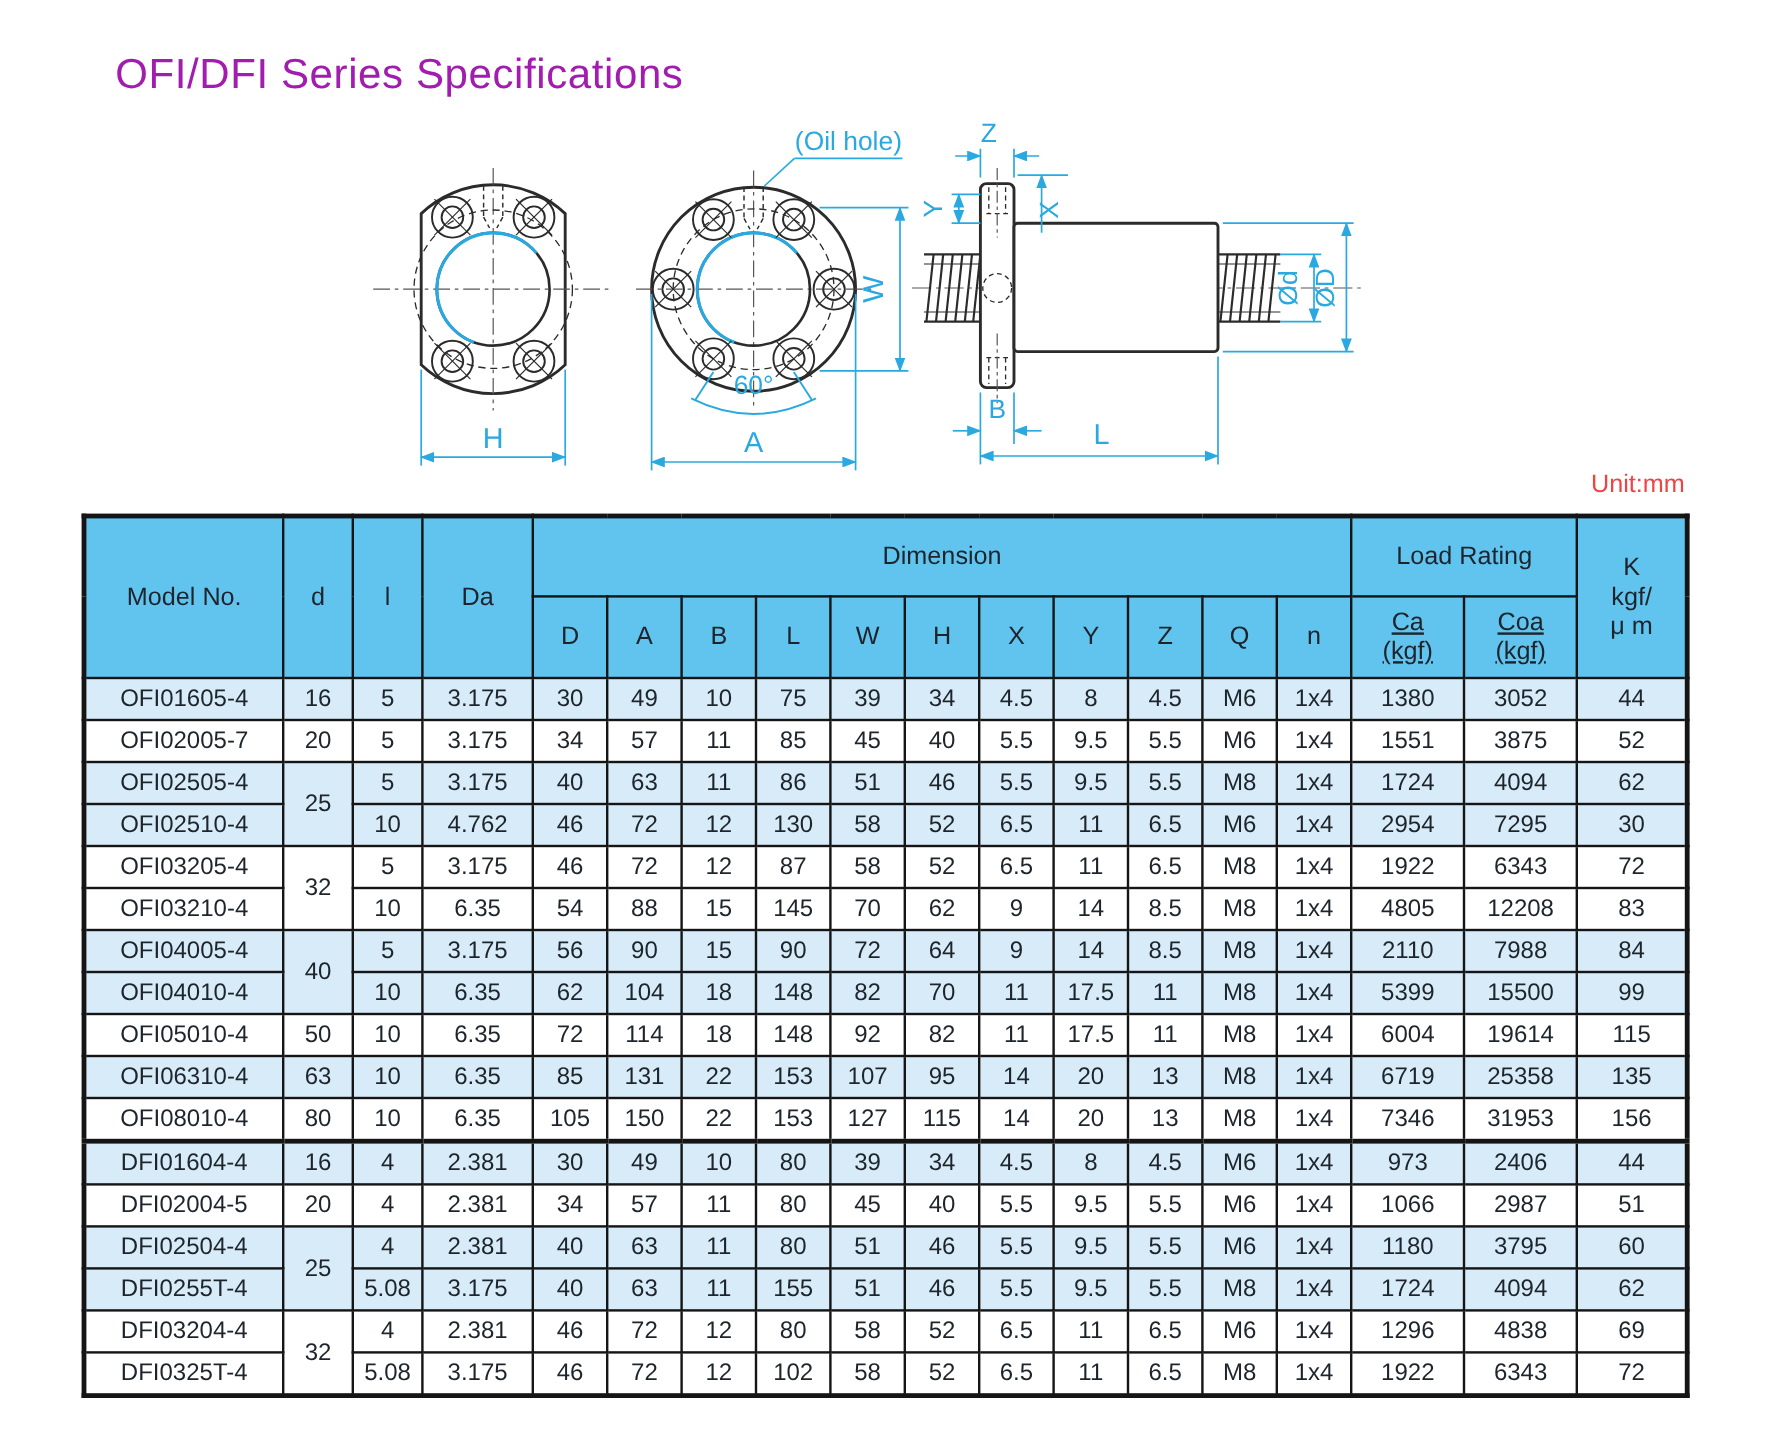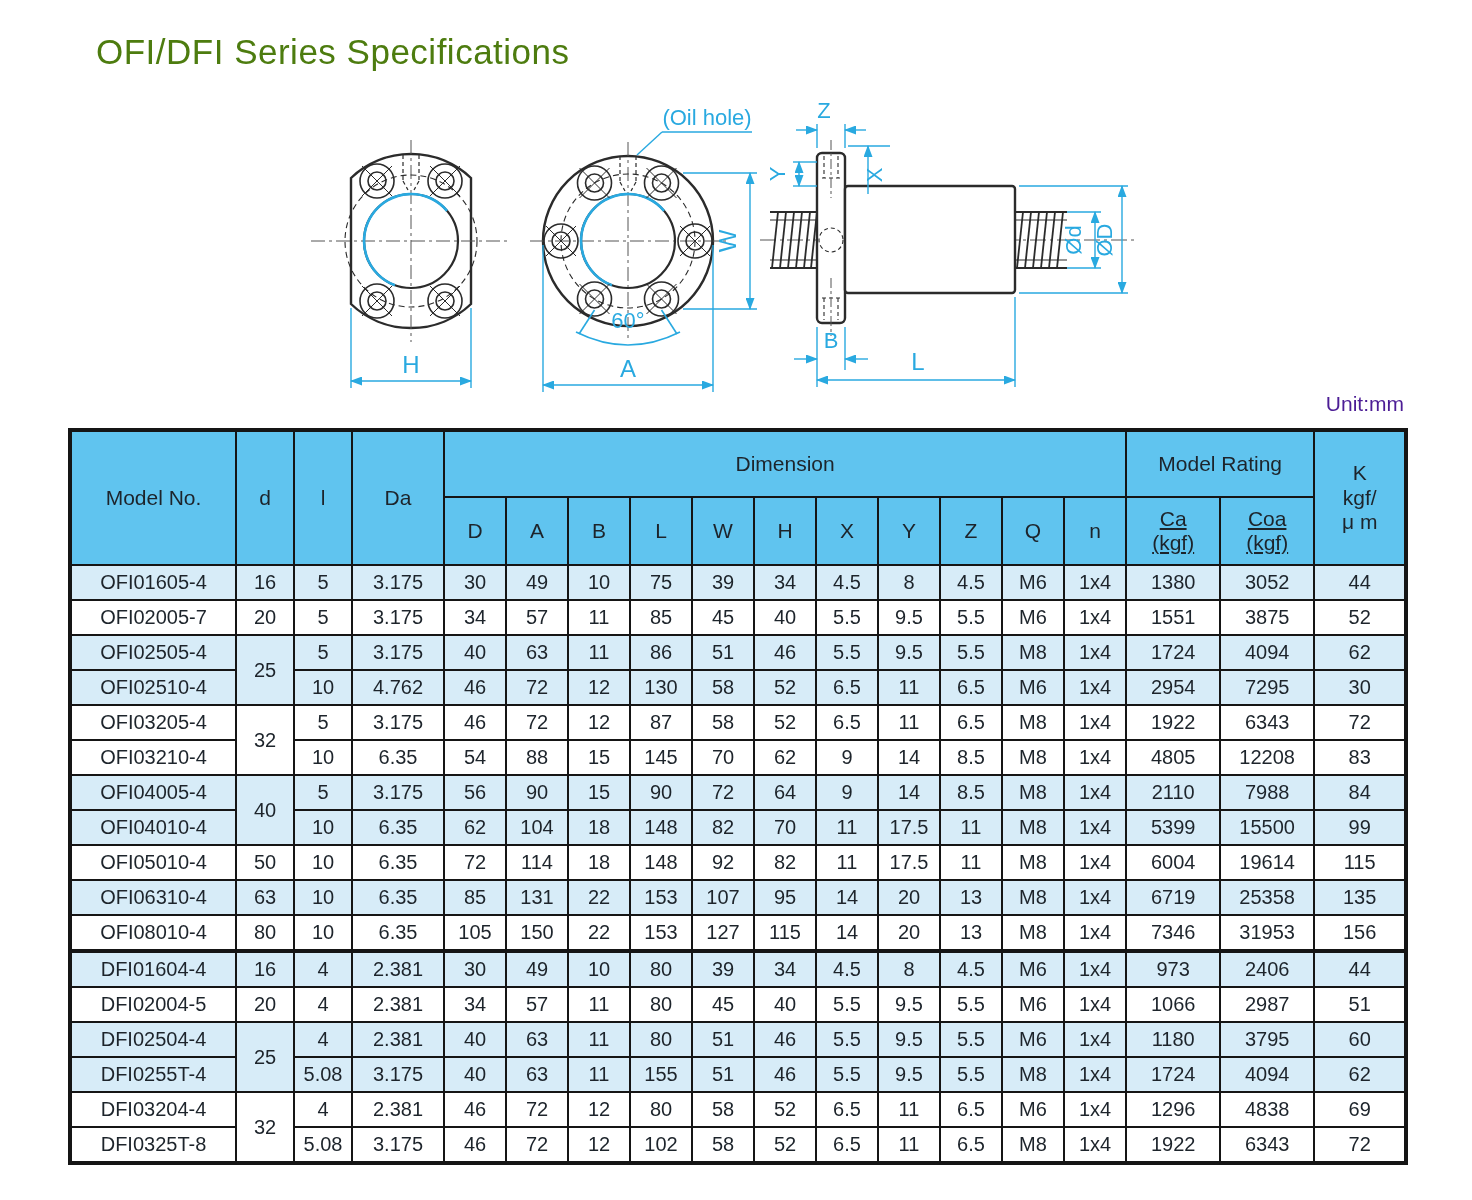--- a/index.html
+++ b/index.html
@@ -1,22 +1,22 @@
 <!DOCTYPE html>
 <html><head>
 <meta charset="utf-8">
 <style>
   html,body { margin:0; padding:0; background:#ffffff; }
   body { width:1472px; height:1200px; position:relative; font-family:"Liberation Sans", sans-serif; overflow:hidden; }
 
-  .title { position:absolute; left:96px; top:32px; font-size:35px; color:#4d7c0f; letter-spacing:0.5px; }
+  .title { position:absolute; left:96px; top:42px; font-size:35px; color:#a21caf; letter-spacing:0.5px; }
 
   .diagram-wrap { position:absolute; left:0; top:80px; width:1472px; height:345px; }
 
-  .unit-label { position:absolute; top:392px; right:68px; font-size:21px; color:#4c1d95; }
+  .unit-label { position:absolute; top:392px; right:68px; font-size:21px; color:#ef4444; }
 
   table.spec { position:absolute; left:68px; top:428px; width:1336px; border-collapse:collapse; table-layout:fixed; border:4px solid #151515; }
   .spec th, .spec td { border:2px solid #151515; text-align:center; vertical-align:middle; padding:0; color:#1d242b; font-weight:normal; }
   .spec thead th { background:#60c4ef; font-size:21px; }
   .spec thead tr.h1 th { height:64px; }
   .spec thead tr.h2 th { height:66px; }
   .spec tbody td { font-size:20px; height:33px; background:#ffffff; }
   .spec tbody tr.rb td { background:#d7ecf8; }
   .spec tbody tr.thin > td { border-top-width:1px; }
   .spec tbody tr.section > td { border-top-width:4px; }
@@ -267,21 +267,21 @@
       <col style="width:94px">
       <col style="width:92px">
   </colgroup>
   <thead>
     <tr class="h1">
       <th rowspan="2">Model No.</th>
       <th rowspan="2">d</th>
       <th rowspan="2">l</th>
       <th rowspan="2">Da</th>
       <th colspan="11">Dimension</th>
-      <th colspan="2">Model Rating</th>
+      <th colspan="2">Load Rating</th>
       <th rowspan="2" class="k-head">
         <div>K</div>
         <div>kgf/</div>
         <div>μ m</div>
       </th>
     </tr>
     <tr class="h2">
 
       <th>D</th>
         <th>A</th>
@@ -615,21 +615,21 @@
         <td>6.5</td>
         <td>11</td>
         <td>6.5</td>
         <td>M6</td>
         <td>1x4</td>
         <td>1296</td>
         <td>4838</td>
         <td>69</td>
       </tr>
       <tr class="rw thin">
-        <td>DFI0325T-8</td>
+        <td>DFI0325T-4</td>
         <td>5.08</td>
         <td>3.175</td>
         <td>46</td>
         <td>72</td>
         <td>12</td>
         <td>102</td>
         <td>58</td>
         <td>52</td>
         <td>6.5</td>
         <td>11</td>

